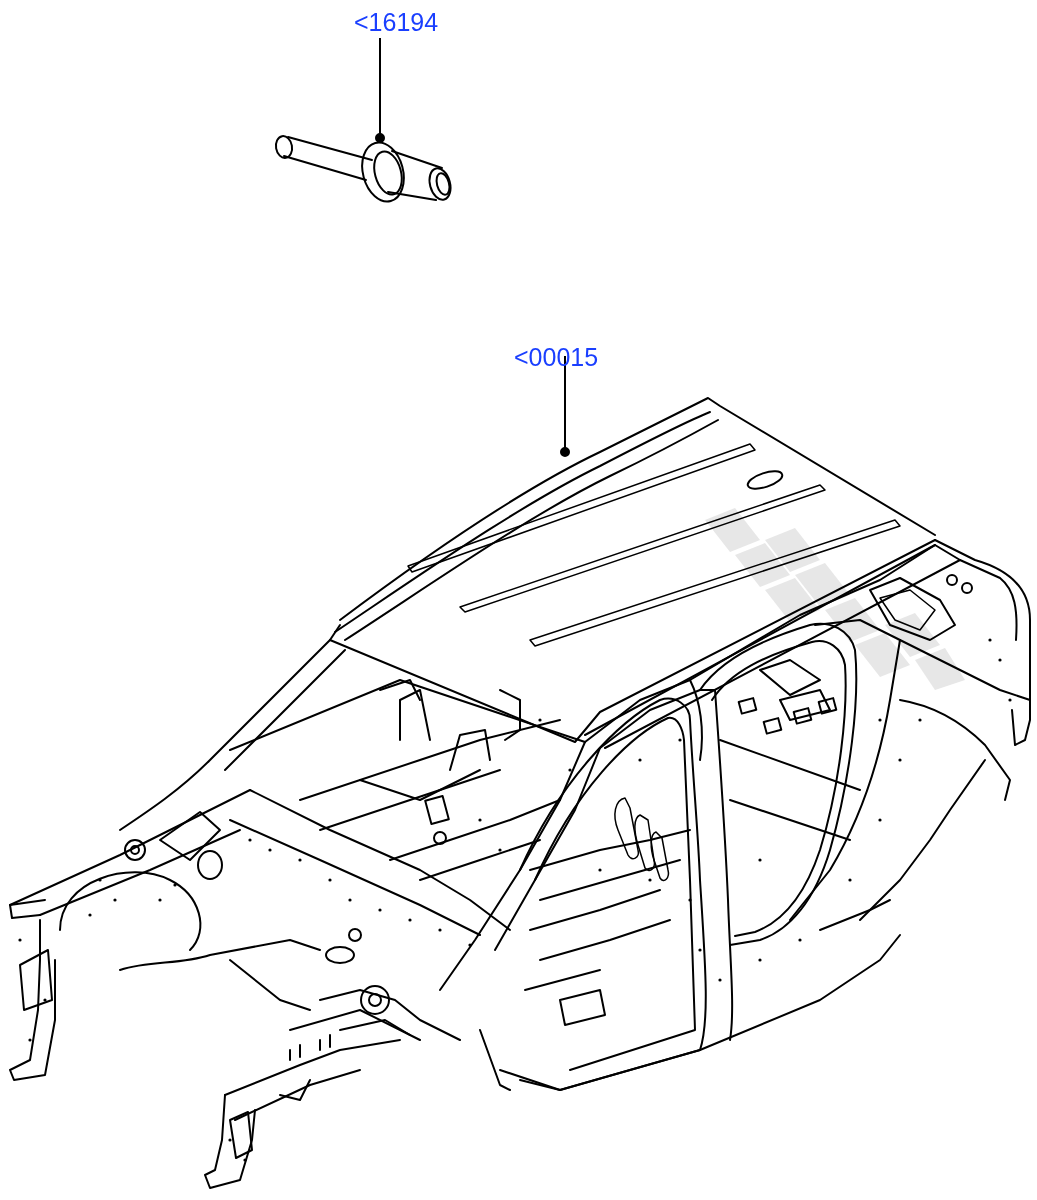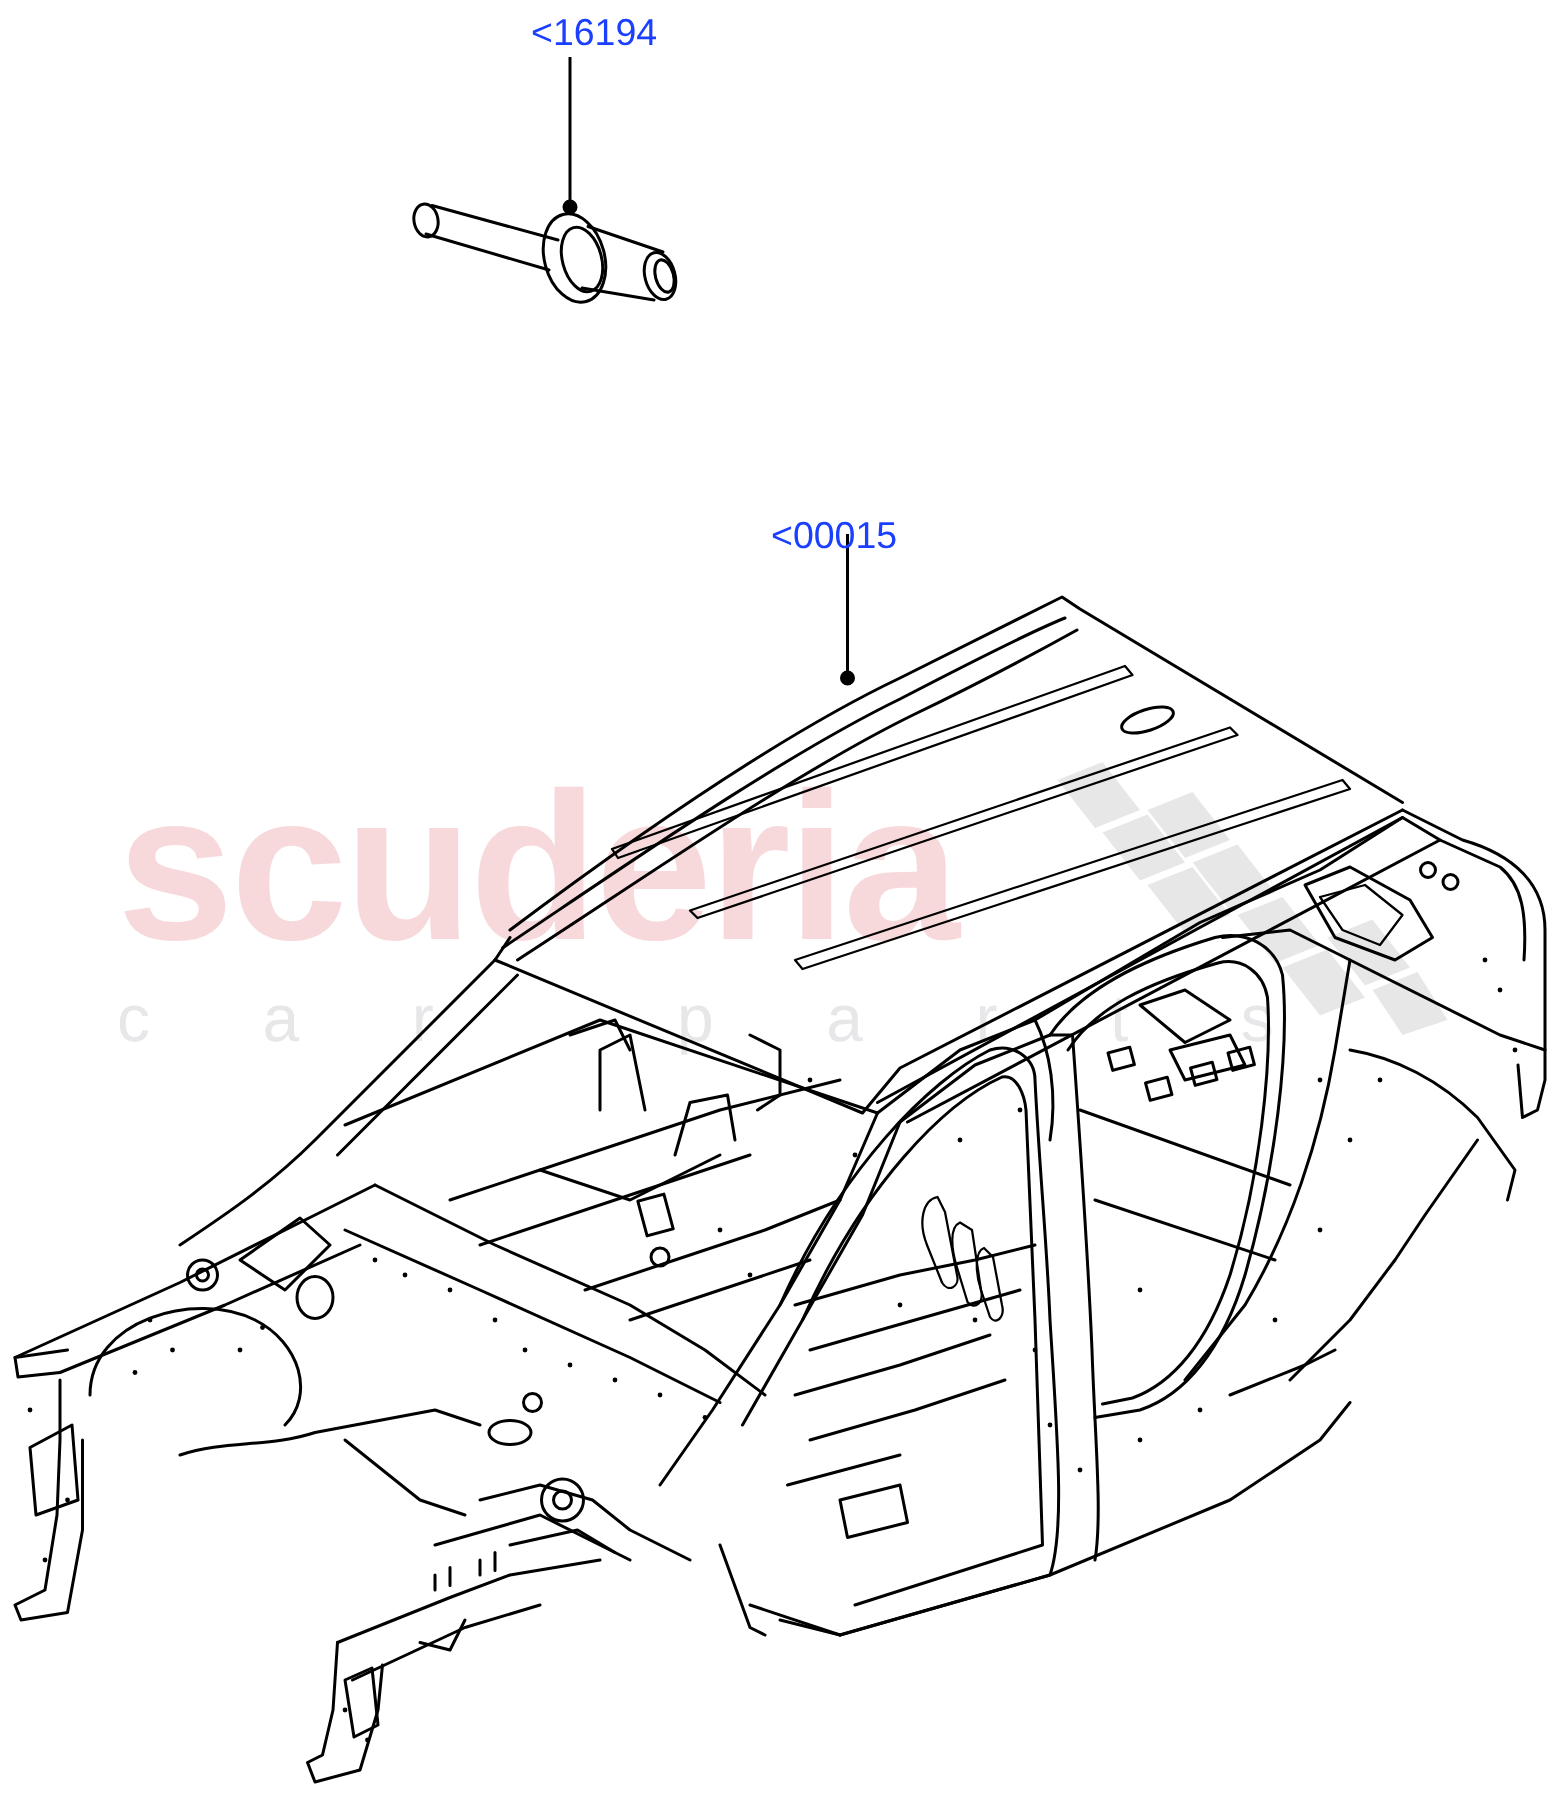--- a/index.html
+++ b/index.html
@@ -18,22 +18,20 @@
       position: absolute; left: 78px; top: 658px; font-family: "Liberation Sans", sans-serif;
       font-size: 44px; letter-spacing: 75px; line-height: 1; color: #e7e7ea; pointer-events: none;
     }
     svg { position: absolute; left: 0; top: 0; }
   </style>
 </head>
 <body>
 
 <div class="canvas">
 
-  <div class="wm-main">scuderia</div>
-  <div class="wm-sub">car parts</div>
 
   <svg width="1037" height="1200">
     <g fill="#e3e3e3" opacity="0.85">
       <polygon points="705,520 735,508 760,540 730,552"></polygon>
       <polygon points="765,540 795,528 820,560 790,572"></polygon>
       <polygon points="735,555 765,543 790,575 760,587"></polygon>
       <polygon points="795,575 825,563 850,595 820,607"></polygon>
       <polygon points="765,590 795,578 820,610 790,622"></polygon>
       <polygon points="825,610 855,598 880,630 850,642"></polygon>
       <polygon points="855,645 885,633 910,665 880,677"></polygon>

